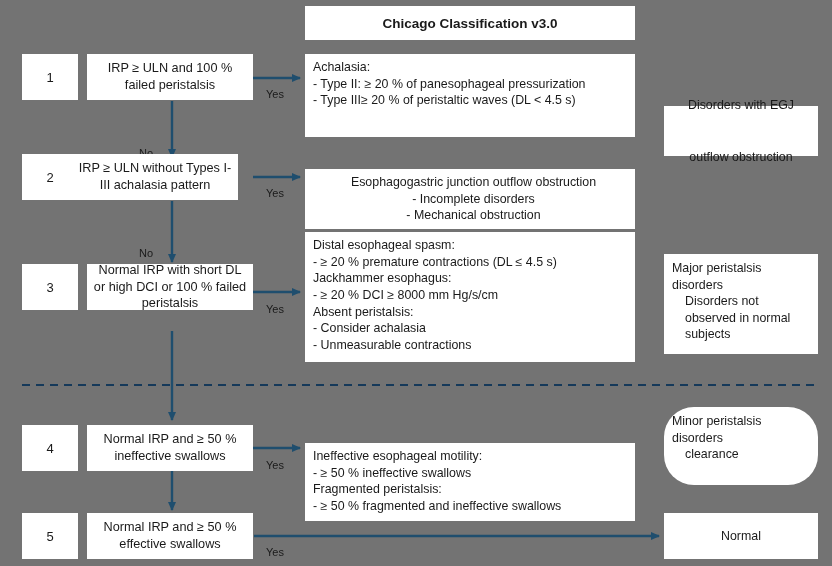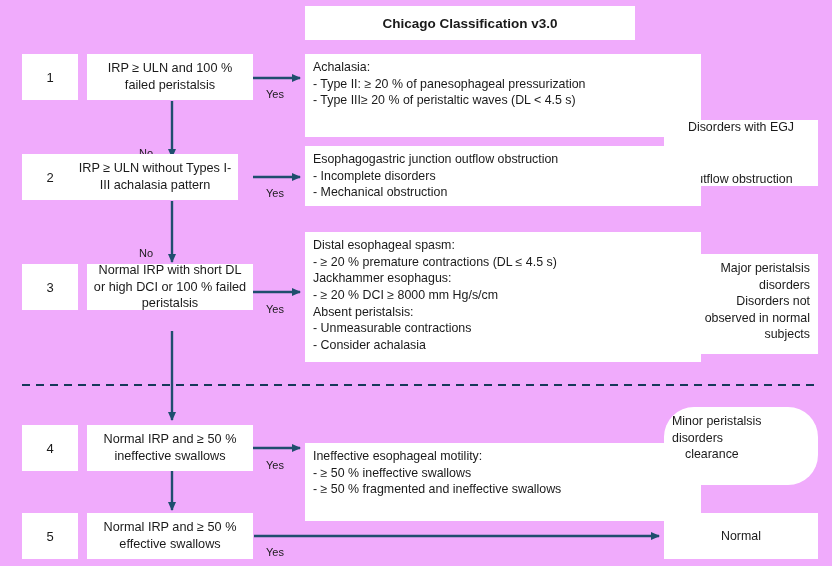--- a/index.html
+++ b/index.html
@@ -10,21 +10,21 @@
     width: 832px;
     height: 566px;
     background: #c2d2e3;
     font-family: "Liberation Sans", sans-serif;
     overflow: hidden;
   }
   #flowchart {
     position: relative;
     width: 832px;
     height: 566px;
-    background: #f0abfc;
+    background: #737373;
   }
   .wbox {
     position: absolute;
     background: #ffffff;
     box-sizing: border-box;
     color: #1a1a1a;
   }
   .title-box {
     left: 305px;
     top: 6px;
@@ -49,21 +49,21 @@
     display: flex;
     align-items: center;
     justify-content: center;
     text-align: center;
     font-size: 12.7px;
     line-height: 1.32;
     padding: 8px 6px;
   }
   .detail-box {
     left: 305px;
-    width: 396px;
+    width: 330px;
     font-size: 12.4px;
     line-height: 1.345;
     padding: 5px 1px 5px 8px;
     text-align: left;
   }
   .right-box {
     left: 664px;
     width: 154px;
     font-size: 12.4px;
     line-height: 1.33;
@@ -133,64 +133,65 @@
   <div class="wbox num-box" style="left:22px; top:54px;">1</div>
   <div class="wbox dec-box" style="left:87px; top:54px; height:46px;">IRP ≥ ULN and 100 % failed peristalsis</div>
   <div class="lbl" style="left:266px; top:56px;">Yes</div>
   <div class="lbl" style="left:139px; top:115px;">No</div>
   <div class="wbox detail-box" style="top:54px; height:83px;">
     <div>Achalasia:</div>
     <div>- Type II: ≥ 20 % of panesophageal pressurization</div>
     <div>- Type III≥ 20 % of peristaltic waves (DL &lt; 4.5 s)</div>
   </div>
 
-  <div class="wbox right-box centered" style="top:120px; height:66px; flex-direction:column;gap:36px;">
+  <div class="wbox right-box centered" style="top:106px; height:50px; flex-direction:column;gap:36px;">
     <div>Disorders with EGJ</div>
     <div>outflow obstruction</div>
   </div>
 
   <div class="wbox num-box" style="left:22px; top:154px;">2</div>
   <div class="wbox dec-box" style="left:72px; top:154px; height:46px;">IRP ≥ ULN without Types I-III achalasia pattern</div>
   <div class="lbl" style="left:266px; top:155px;">Yes</div>
   <div class="lbl" style="left:139px; top:215px;">No</div>
-  <div class="wbox detail-box" style="top:146px; height:60px;">
+  <div class="wbox detail-box" style="top:169px; height:60px;text-align:center;">
     <div>Esophagogastric junction outflow obstruction</div>
     <div>- Incomplete disorders</div>
     <div>- Mechanical obstruction</div>
   </div>
 
   <div class="wbox num-box" style="left:22px; top:264px;">3</div>
   <div class="wbox dec-box" style="left:87px; top:264px; height:46px;">Normal IRP with short DL or high DCI or 100 % failed peristalsis</div>
   <div class="lbl" style="left:266px; top:271px;">Yes</div>
   <div class="lbl" style="left:139px; top:393px;">No</div>
   <div class="wbox detail-box" style="top:232px; height:130px;">
     <div>Distal esophageal spasm:</div>
     <div>- ≥ 20 % premature contractions (DL ≤ 4.5 s)</div>
     <div>Jackhammer esophagus:</div>
     <div>- ≥ 20 % DCI ≥ 8000 mm Hg/s/cm</div>
     <div>Absent peristalsis:</div>
+    <div>- Consider achalasia</div>
     <div>- Unmeasurable contractions</div>
-    <div>- Consider achalasia</div>
-  </div>
-
-  <div class="wbox right-box" style="top:254px; height:100px;text-align:right;">
+  </div>
+
+  <div class="wbox right-box" style="top:254px; height:100px;">
     <div>Major peristalsis</div>
     <div>disorders</div>
     <div class="indent">Disorders not</div>
     <div class="indent">observed in normal</div>
     <div class="indent">subjects</div>
   </div>
 
   <div class="wbox num-box" style="left:22px; top:425px;">4</div>
   <div class="wbox dec-box" style="left:87px; top:425px; height:46px;">Normal IRP and ≥ 50 % ineffective swallows</div>
   <div class="lbl" style="left:266px; top:427px;">Yes</div>
   <div class="lbl" style="left:139px; top:481px;">No</div>
   <div class="wbox detail-box" style="top:407px; height:78px;margin-top:36px;">
     <div>Ineffective esophageal motility:</div>
     <div>- ≥ 50 % ineffective swallows</div>
+    <div>Fragmented peristalsis:</div>
     <div>- ≥ 50 % fragmented and ineffective swallows</div>
   </div>
 
   <div class="wbox right-box" style="top:407px; height:78px;border-radius:30px;">
     <div>Minor peristalsis</div>
     <div>disorders</div>
     <div class="indent">clearance</div>
   </div>
 
   <div class="wbox num-box" style="left:22px; top:513px;">5</div>

